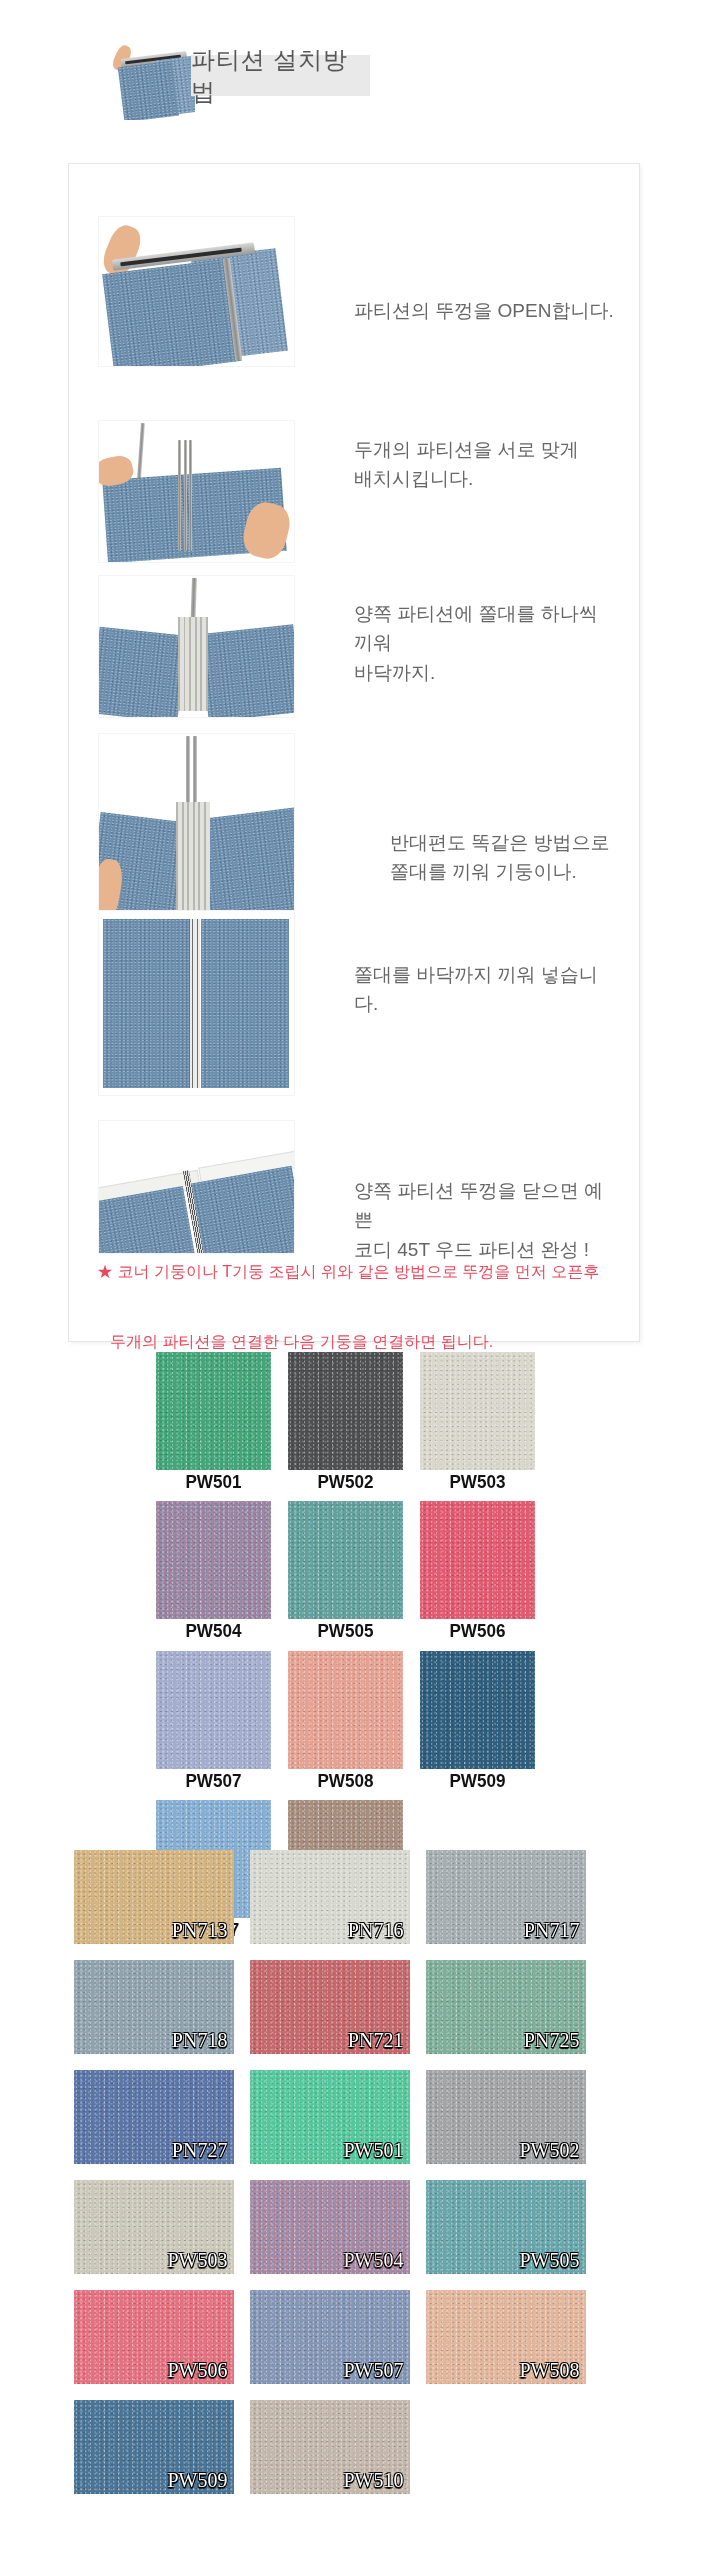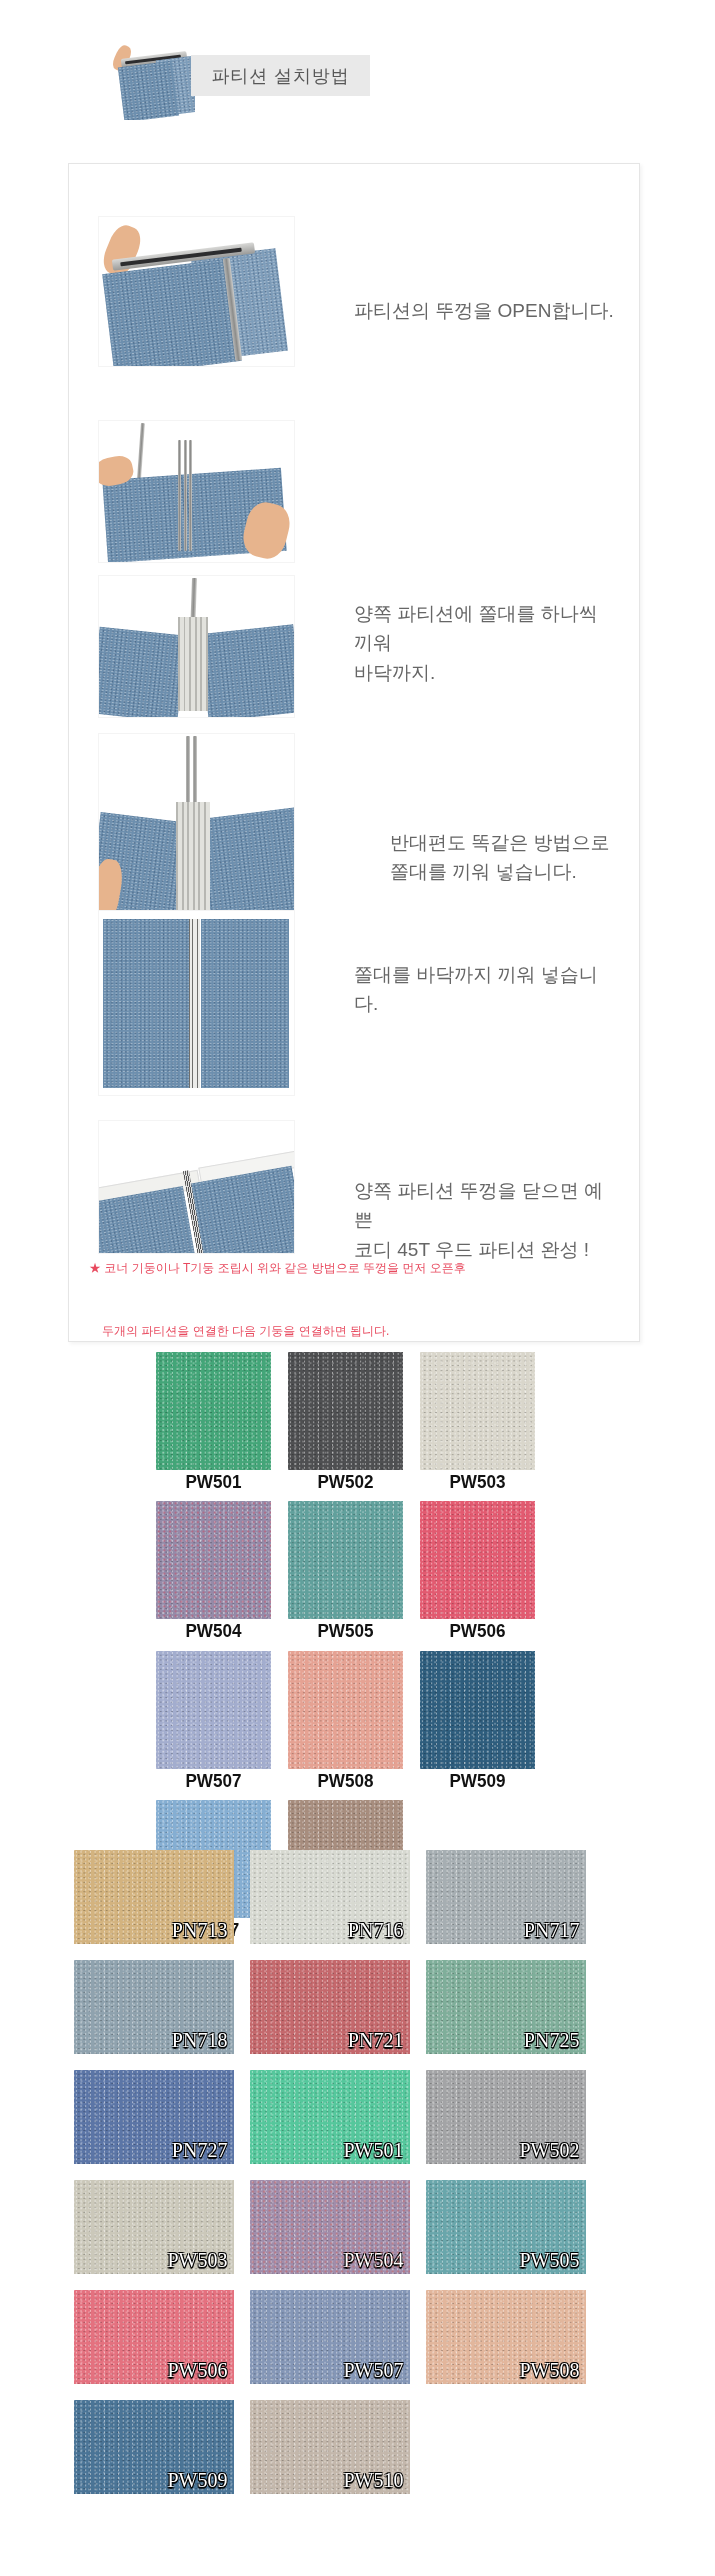--- a/index.html
+++ b/index.html
@@ -1,21 +1,21 @@
 <!DOCTYPE html>
 <html style="font-size:15px"><head>
 <meta charset="utf-8">
 <style>
   html,body{margin:0;padding:0;background:#ffffff;}
   body{font-family:"Liberation Sans", sans-serif;}
   .page{position:relative;width:716px;height:2576px;background:#fff;overflow:hidden;}
 
   
   .title-box{position:absolute;left:191px;top:55px;width:179px;height:41px;background:#e9e9e9;
-    display:flex;align-items:center;justify-content:center;font-size:18px;color:#575757;letter-spacing:0.9px;}
+    display:flex;align-items:center;justify-content:center;font-size:24px;color:#575757;letter-spacing:0.9px;}
   .hdr-photo{position:absolute;left:112px;top:41px;width:83px;height:79px;overflow:hidden;}
 
   
   .fab{background-color:#6d8fae;
     background-image:radial-gradient(rgba(255,255,255,.38) 0.7px,transparent 1.2px),
                      radial-gradient(rgba(18,40,70,.32) 0.7px,transparent 1.2px);
     background-size:3.8px 2.8px,4.7px 3.8px;background-position:0 0,1.9px 1.9px;}
   .fab.lt{background-color:#7e9dba;}
   .rail{background:linear-gradient(#d8d8d6,#9a9a98);border-radius:1.9px;}
   .slot{background:#2c2c2e;border-radius:0.9px;}
@@ -28,21 +28,21 @@
     border:0.9px solid #e5e5e5;box-shadow:1.9px 1.9px 3.8px rgba(0,0,0,.05);}
   .ph{position:absolute;left:29px;width:195px;background:#fff;border:0.9px solid #f4f4f4;overflow:hidden;}
   .ph1{top:52px;height:149px;}
   .ph2{top:256px;height:141px;}
   .ph3{top:411px;height:141px;}
   .ph4{top:569px;height:204px;}
   .ph5{top:746px;height:184px;}
   .ph6{top:956px;height:132px;}
   .tx{position:absolute;left:285px;width:268px;font-size:19px;color:#666;line-height:1.55;}
   .tx1{top:132px;} .tx2{top:271px;} .tx3{top:435px;} .tx4{top:664px;margin-left:36px;} .tx5{top:796px;} .tx6{top:1012px;}
-  .note{position:absolute;left:20px;top:1093px;width:519px;font-size:12px;line-height:1.9;}
+  .note{position:absolute;left:28px;top:1093px;width:519px;font-size:16px;line-height:1.9;}
   .note .l2{padding-left:13px;margin-top:40px;}
 
   
   .grid1{position:absolute;left:156px;top:1352px;display:grid;grid-template-columns:repeat(3,115px);
     column-gap:17px;row-gap:8.5px;}
   .grid1 .cell{width:115px;}
   .grid1 .swatch{width:115px;height:118px;}
   .grid1 .code{text-align:center;font-size:18px;font-weight:700;color:#121212;margin-top:1.9px;
     transform:scaleX(.95);letter-spacing:0;}
   .grid2{position:absolute;left:74px;top:1850px;display:grid;grid-template-columns:repeat(3,160px);
@@ -90,20 +90,24 @@
 
     <div class="ph ph2">
       <div class="rod" style="position:absolute;left:38px;top:1.9px;width:3.8px;height:113px;transform:rotate(4deg);"></div>
       <div class="fab" style="position:absolute;left:5.6px;top:53px;width:179px;height:83px;transform:rotate(-4deg);"></div>
       <div class="rod" style="position:absolute;left:79px;top:19px;width:2.8px;height:111px;"></div>
       <div class="rod" style="position:absolute;left:85px;top:19px;width:2.8px;height:111px;"></div>
       <div class="rod" style="position:absolute;left:90px;top:19px;width:2.8px;height:111px;"></div>
       <div class="skin" style="position:absolute;left:-3.8px;top:36px;width:38px;height:28px;transform:rotate(-12deg);"></div>
       <div class="skin" style="position:absolute;right:5.6px;bottom:3.8px;width:43px;height:55px;transform:rotate(14deg);"></div>
     </div>
+    <div class="tx tx2">
+      <div>두개의 파티션을 서로 맞게</div>
+      <div>배치시킵니다.</div>
+    </div>
 
     <div class="ph ph3">
       <div class="rod" style="position:absolute;left:92px;top:1.9px;width:4.7px;height:58px;transform:rotate(2deg);"></div>
       <div class="fab" style="position:absolute;left:-3.8px;top:55px;width:87px;height:87px;transform:rotate(6deg);"></div>
       <div class="fab" style="position:absolute;left:105px;top:53px;width:94px;height:88px;transform:rotate(-6deg);"></div>
       <div class="conn" style="position:absolute;left:79px;top:41px;width:30px;height:94px;"></div>
     </div>
     <div class="tx tx3">
       <div>양쪽 파티션에 쫄대를 하나씩 끼워</div>
       <div>바닥까지.</div>
@@ -112,21 +116,21 @@
     <div class="ph ph4">
       <div class="rod" style="position:absolute;left:87px;top:1.9px;width:3.8px;height:81px;"></div>
       <div class="rod" style="position:absolute;left:94px;top:1.9px;width:3.8px;height:81px;"></div>
       <div class="fab" style="position:absolute;left:-5.6px;top:83px;width:90px;height:122px;transform:rotate(7deg);"></div>
       <div class="fab" style="position:absolute;left:105px;top:79px;width:98px;height:126px;transform:rotate(-7deg);"></div>
       <div class="conn" style="position:absolute;left:77px;top:68px;width:34px;height:137px;"></div>
       <div class="skin" style="position:absolute;left:-7.5px;bottom:13px;width:28px;height:66px;transform:rotate(10deg);"></div>
     </div>
     <div class="tx tx4">
       <div>반대편도 똑같은 방법으로</div>
-      <div>쫄대를 끼워 넣습니다.</div>
+      <div>쫄대를 끼워 기둥이나.</div>
     </div>
 
     <div class="ph ph5">
       <div class="fab" style="position:absolute;left:3.8px;top:7.5px;width:87px;height:169px;"></div>
       <div class="fab" style="position:absolute;left:102px;top:7.5px;width:88px;height:169px;"></div>
       <div style="position:absolute;left:90px;top:7.5px;width:11.3px;height:169px;background:repeating-linear-gradient(90deg,#6e6e6c 0 0.9px,#ececea 0.9px 2.8px);"></div>
     </div>
     <div class="tx tx5">
       <div>쫄대를 바닥까지 끼워 넣습니다.</div>
     </div>

